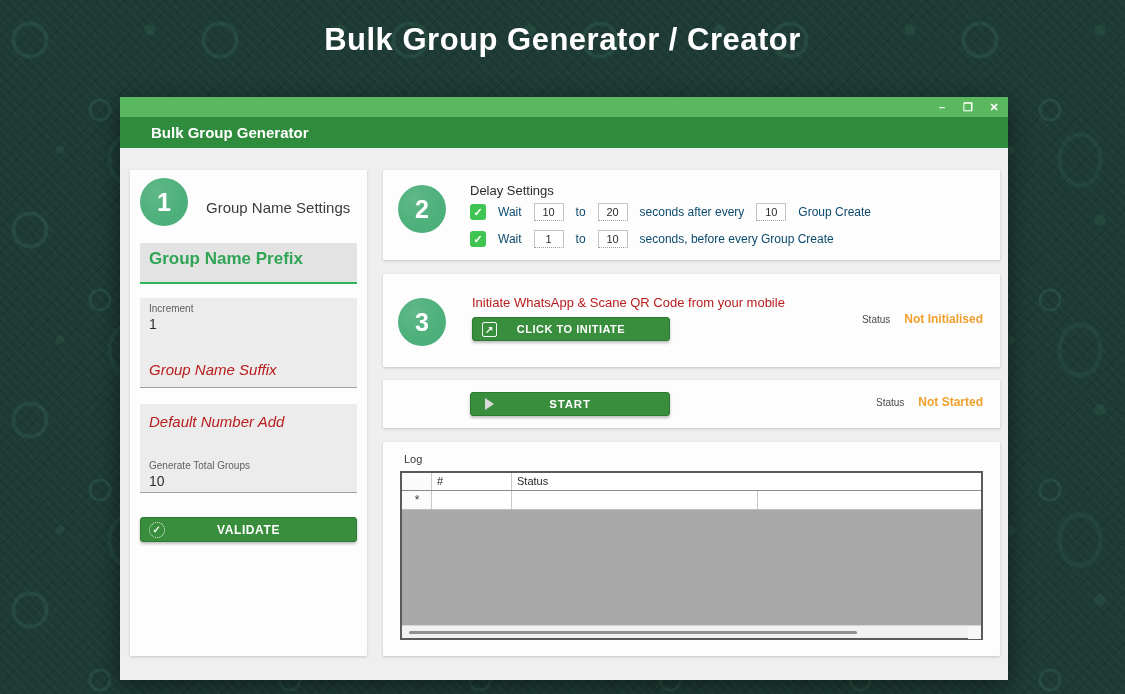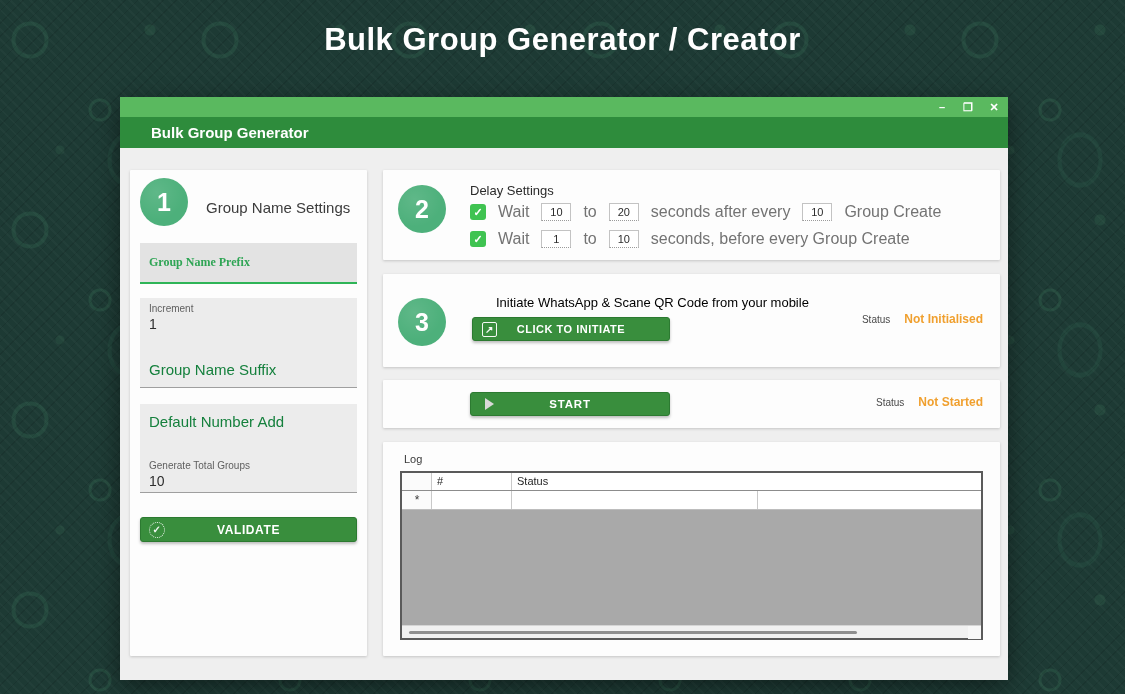--- a/index.html
+++ b/index.html
@@ -75,28 +75,28 @@
   .step1-title { position:absolute; left:76px; top:29px; font-size:15px; color:#3c3c3c; }
 
   .field {
     position:absolute; left:10px; width:217px;
     background:#ececec; border-bottom:1px solid #9f9f9f;
   }
   .field-prefix {
     top:73px; height:41px; background:#e3e3e3;
     border-bottom:2px solid #2eb457;
   }
-  .field-prefix .flabel { position:absolute; left:9px; top:12px; font-size:12px; font-weight:bold; color:#2fa555;font-family:Liberation Serif, serif; }
+  .field-prefix .flabel { position:absolute; left:9px; top:6px; font-size:17px; font-weight:bold; color:#2fa555; }
   .field-small-label { position:absolute; left:9px; top:5px; font-size:10px; color:#5f5f5f; }
   .field-value { position:absolute; left:9px; top:18px; font-size:14px; color:#2e2e2e; }
   .field-increment { top:128px; height:60px; }
   .field-suffix    { top:182px; height:36px; }
   .field-default   { top:234px; height:54px; }
   .field-total     { top:285px; height:38px; }
-  .field-placeholder { position:absolute; left:9px; top:9px; font-size:15px; color:#15803d; }
+  .field-placeholder { position:absolute; left:9px; top:9px; font-size:15px; color:#b91c1c;font-style:italic; }
 
   .btn {
     position:absolute; border-radius:3px; cursor:pointer;
     background:#398e3d; border:1px solid #2c7a31;
     box-shadow:0 2px 3px rgba(0,0,0,0.25);
     color:#ffffff; font-weight:bold;
     display:flex; align-items:center; justify-content:center;
   }
   .btn-validate { left:10px; top:347px; width:217px; height:25px; font-size:12px; letter-spacing:0.6px; }
   .badge-icon {
@@ -110,30 +110,30 @@
   .step2-title  { position:absolute; left:87px; top:13px; font-size:13px; color:#2b2b2b; }
   .delay-row { position:absolute; left:87px; height:18px; display:flex; align-items:center; }
   .delay-row1 { top:33px; }
   .delay-row2 { top:60px; }
   .checkbox {
     width:16px; height:16px; border-radius:3px;
     background:#3fc351; color:#ffffff; font-size:11px; font-weight:bold;
     display:flex; align-items:center; justify-content:center;
     margin-right:6px; cursor:pointer;
   }
-  .delay-text { font-size:16px; color:#737373; margin:0 6px; }
+  .delay-text { font-size:12px; color:#0c4a6e; margin:0 6px; }
   .delay-input {
     width:30px; height:18px; margin:0 6px;
     border:1px solid #c3c3c3; border-bottom:1px dotted #9a9a9a;
     background:#ffffff; font-size:11px; color:#2b2b2b;
     text-align:center; font-family:"Liberation Sans", sans-serif;
   }
 
   .step3-circle { left:15px; top:24px; }
-  .step3-title { position:absolute; left:89px; top:21px; font-size:13px; color:#000000;margin-left:24px; }
+  .step3-title { position:absolute; left:89px; top:21px; font-size:13px; color:#b91c1c; }
   .btn-initiate { left:89px; top:43px; width:198px; height:24px; font-size:11px; letter-spacing:0.5px; }
   .launch-icon {
     position:absolute; left:9px; top:4px; width:15px; height:15px;
     border:1.5px solid rgba(255,255,255,0.95); border-radius:2px;
     color:rgba(255,255,255,0.95); font-size:10px; line-height:14px; text-align:center;
   }
   .status-pair { position:absolute; right:17px; display:flex; gap:14px; align-items:center; }
   .status-pair .slabel { font-size:10px; color:#4a4a4a; }
   .status-pair .svalue { font-size:12px; font-weight:bold; color:#f0a02f;text-align:right; }
   .step3-status { top:38px; }

